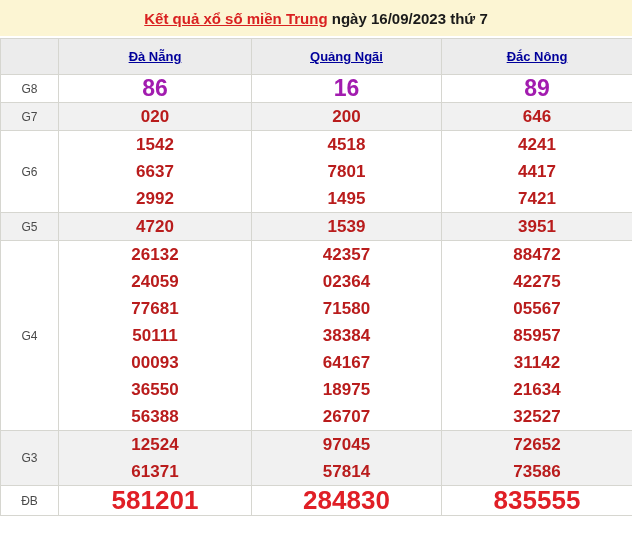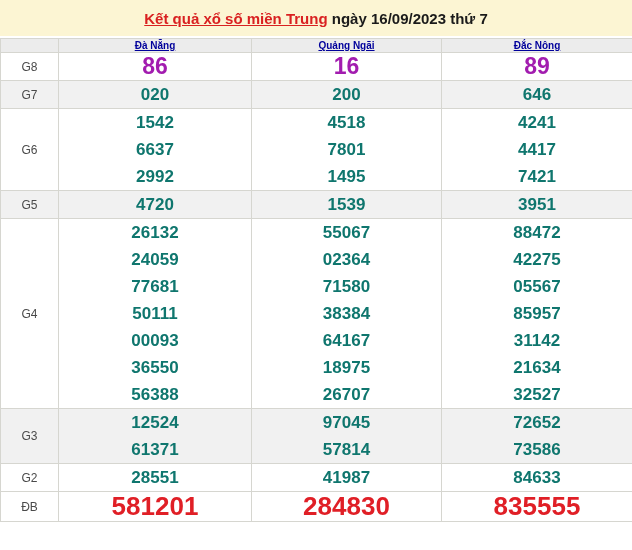--- a/index.html
+++ b/index.html
@@ -38,22 +38,22 @@
   table.results col.c-qn { width: 190px; }
   table.results col.c-dno { width: 191px; }
   table.results th, table.results td {
     border: 1px solid #d6d6d0;
     text-align: center;
     vertical-align: middle;
     padding: 0;
   }
   tr.header-row th {
     background: #ececec;
-    height: 14px;
-    font-size: 10px;
+    height: 36px;
+    font-size: 13px;
   }
   tr.header-row th.corner { background: #ececec; }
   .col-link {
     color: #00009b;
     font-weight: bold;
     text-decoration: underline;
     cursor: pointer;
   }
   td.label-cell, th.label-cell {
     font-size: 12px;
@@ -61,21 +61,21 @@
     color: #4a4a4a;
     background: inherit;
   }
   tr.prize-row { background: #ffffff; }
   tr.prize-row.shaded { background: #f1f1f1; }
   .val-line {
     line-height: 27px;
     height: 27px;
     font-size: 17px;
     font-weight: bold;
-    color: #0f766e;
+    color: #b91c1c;
   }
   tr.row-g8 .val-line {
     font-size: 23px;
     color: #a21caf;
   }
   tr.row-db .val-line {
     height: 29px;
     line-height: 29px;
     font-size: 26px;
     color: #e01f26;
@@ -165,21 +165,21 @@
         <td>
           <div class="val-line">26132</div>
           <div class="val-line">24059</div>
           <div class="val-line">77681</div>
           <div class="val-line">50111</div>
           <div class="val-line">00093</div>
           <div class="val-line">36550</div>
           <div class="val-line">56388</div>
         </td>
         <td>
-          <div class="val-line">55067</div>
+          <div class="val-line">42357</div>
           <div class="val-line">02364</div>
           <div class="val-line">71580</div>
           <div class="val-line">38384</div>
           <div class="val-line">64167</div>
           <div class="val-line">18975</div>
           <div class="val-line">26707</div>
         </td>
         <td>
           <div class="val-line">88472</div>
           <div class="val-line">42275</div>
@@ -198,32 +198,20 @@
         </td>
         <td>
           <div class="val-line">97045</div>
           <div class="val-line">57814</div>
         </td>
         <td>
           <div class="val-line">72652</div>
           <div class="val-line">73586</div>
         </td>
       </tr>
-      <tr class="prize-row row-normal">
-        <td class="label-cell">G2</td>
-        <td>
-          <div class="val-line">28551</div>
-        </td>
-        <td>
-          <div class="val-line">41987</div>
-        </td>
-        <td>
-          <div class="val-line">84633</div>
-        </td>
-      </tr>
       <tr class="prize-row row-db">
         <td class="label-cell">ĐB</td>
         <td>
           <div class="val-line">581201</div>
         </td>
         <td>
           <div class="val-line">284830</div>
         </td>
         <td>
           <div class="val-line">835555</div>

